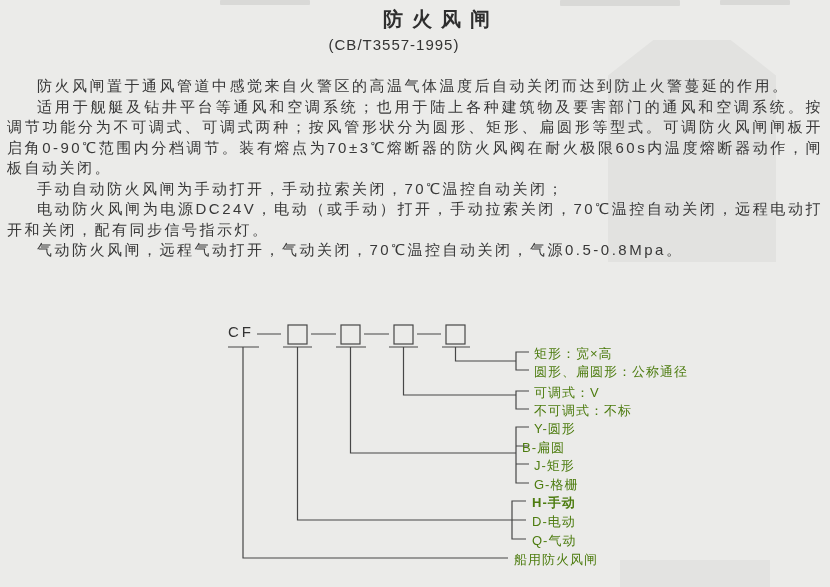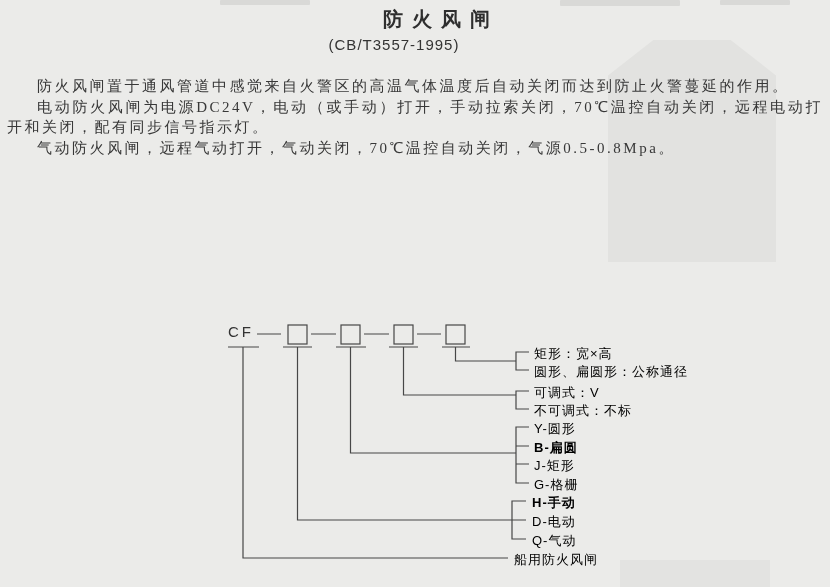--- a/index.html
+++ b/index.html
@@ -22,44 +22,46 @@
   }
   .subtitle{
     position:absolute;left:0;top:36px;width:788px;text-align:center;
     font-size:15px;letter-spacing:1px;color:#333;
   }
   .bodytext{
     position:absolute;left:7px;top:76px;width:816px;height:232px;overflow:hidden;
     font-size:15px;line-height:20.5px;letter-spacing:2.5px;
     text-align:justify;color:#383838;
   }
-  .bodytext p{margin:0;text-indent:2em;font-family:Liberation Serif, serif;}
+  .bodytext p{margin:0;text-indent:2em;}
   .diagram{position:absolute;left:0;top:0;width:830px;height:570px;}
   .dg-label{
-    position:absolute;font-size:13px;letter-spacing:1px;color:#000000;white-space:nowrap;
+    position:absolute;font-size:13px;letter-spacing:1px;color:#4d7c0f;white-space:nowrap;
   }
   .dg-prefix{
     position:absolute;left:228px;top:323px;font-size:15px;letter-spacing:3px;color:#333;
   }
 </style>
 </head>
 <body>
 
 <div class="scan-artifact" style="left:220px;top:0;width:90px;height:5px;"></div>
 <div class="scan-artifact" style="left:560px;top:0;width:120px;height:6px;"></div>
 <div class="scan-artifact" style="left:720px;top:0;width:70px;height:5px;"></div>
 
 <div class="watermark"></div>
 <div class="watermark2"></div>
 
 <div class="title">防火风闸</div>
 <div class="subtitle">(CB/T3557-1995)</div>
 
 <div class="bodytext">
   <p>防火风闸置于通风管道中感觉来自火警区的高温气体温度后自动关闭而达到防止火警蔓延的作用。</p>
+  <p>适用于舰艇及钻井平台等通风和空调系统；也用于陆上各种建筑物及要害部门的通风和空调系统。按调节功能分为不可调式、可调式两种；按风管形状分为圆形、矩形、扁圆形等型式。可调防火风闸闸板开启角0-90℃范围内分档调节。装有熔点为70±3℃熔断器的防火风阀在耐火极限60s内温度熔断器动作，闸板自动关闭。</p>
+  <p>手动自动防火风闸为手动打开，手动拉索关闭，70℃温控自动关闭；</p>
   <p>电动防火风闸为电源DC24V，电动（或手动）打开，手动拉索关闭，70℃温控自动关闭，远程电动打开和关闭，配有同步信号指示灯。</p>
   <p>气动防火风闸，远程气动打开，气动关闭，70℃温控自动关闭，气源0.5-0.8Mpa。</p>
 </div>
 
 <div class="diagram">
 
   <svg width="830" height="587" viewBox="0 0 830 587" style="position:absolute;left:0;top:0;">
     <g stroke="#474747" stroke-width="1.2" fill="none">
 
       <path d="M257 334H281 M311 334H336 M364 334H389 M417 334H441"></path>
@@ -84,20 +86,20 @@
     </g>
   </svg>
 
   <span class="dg-prefix">CF</span>
 
   <span class="dg-label" style="left:534px;top:345px;">矩形：宽×高</span>
   <span class="dg-label" style="left:534px;top:363px;">圆形、扁圆形：公称通径</span>
   <span class="dg-label" style="left:534px;top:384px;text-align:center;">可调式：V</span>
   <span class="dg-label" style="left:534px;top:402px;">不可调式：不标</span>
   <span class="dg-label" style="left:534px;top:420px;">Y-圆形</span>
-  <span class="dg-label" style="left:534px;top:439px;font-weight:bold;">B-扁圆</span>
+  <span class="dg-label" style="left:522px;top:439px;">B-扁圆</span>
   <span class="dg-label" style="left:534px;top:457px;">J-矩形</span>
   <span class="dg-label" style="left:534px;top:476px;">G-格栅</span>
   <span class="dg-label" style="left:532px;top:494px;font-weight:bold;">H-手动</span>
   <span class="dg-label" style="left:532px;top:513px;">D-电动</span>
   <span class="dg-label" style="left:532px;top:532px;">Q-气动</span>
   <span class="dg-label" style="left:514px;top:551px;">船用防火风闸</span>
 </div>
 
 </body></html>

